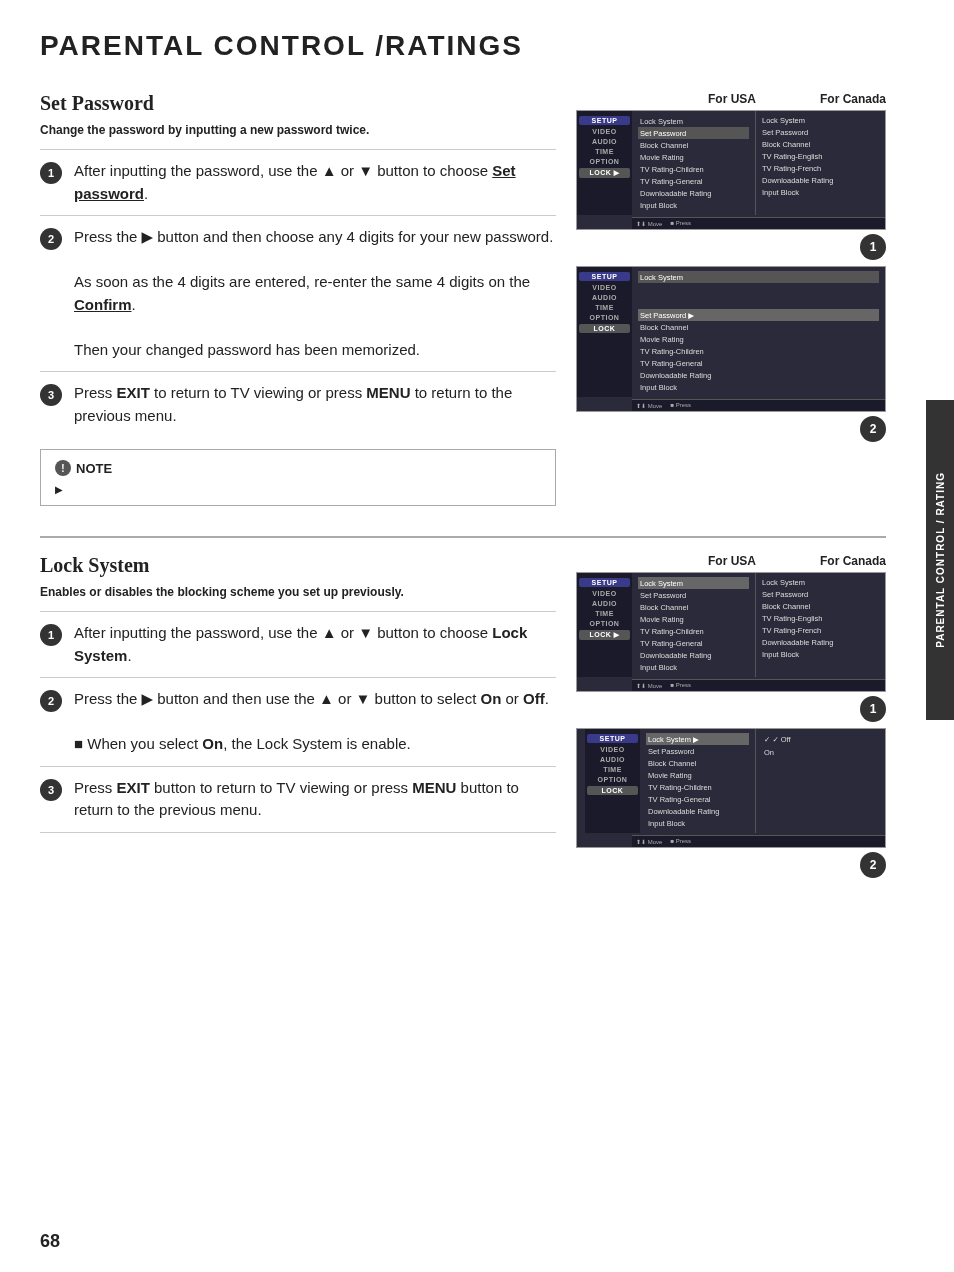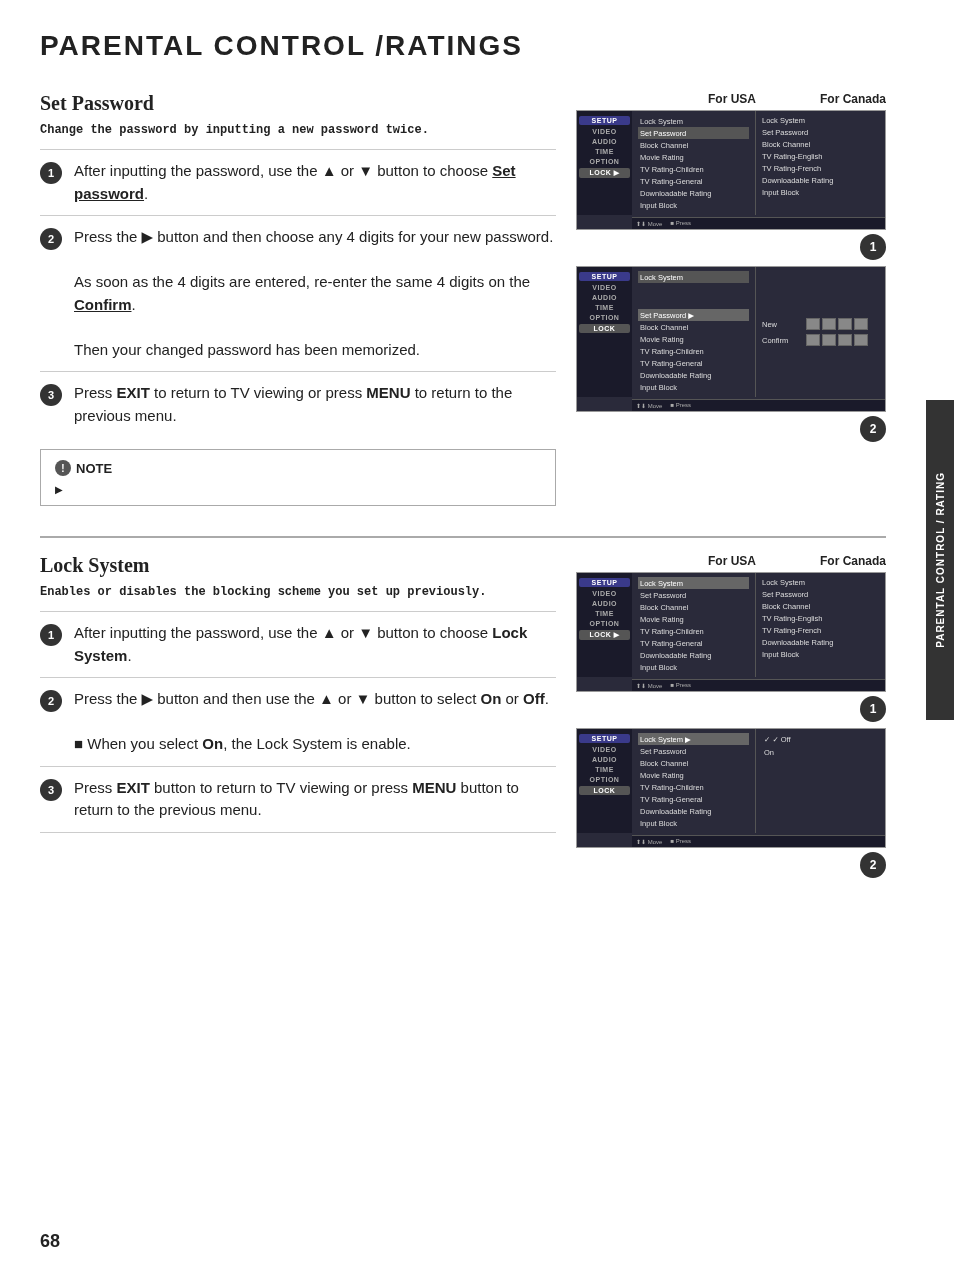--- a/index.html
+++ b/index.html
@@ -55,21 +55,20 @@
       font-size: 20px;
       font-weight: bold;
       margin-bottom: 8px;
       font-family: Georgia, serif;
     }
 
     .section-subtitle {
       font-size: 12px;
       font-weight: bold;
       margin-bottom: 12px;
-      font-family: Liberation Mono, monospace;
     }
 
     
     .section-wrapper {
       display: flex;
       gap: 20px;
       margin-bottom: 30px;
     }
 
     .left-col {
@@ -424,40 +423,20 @@
             <div class="tv-main-menu-item highlighted">Lock System</div>
             <div class="tv-main-menu-item highlighted" style="background:#666;margin-top:26px;">Set Password ▶</div>
             <div class="tv-main-menu-item">Block Channel</div>
             <div class="tv-main-menu-item">Movie Rating</div>
             <div class="tv-main-menu-item">TV Rating-Children</div>
             <div class="tv-main-menu-item">TV Rating-General</div>
             <div class="tv-main-menu-item">Downloadable Rating</div>
             <div class="tv-main-menu-item">Input Block</div>
           </div>
 
-          <div class="tv-canada-menu" style="border-left:1px solid #555;display:flex;flex-direction:column;gap:4px;justify-content:center;">
-            <div style="display:flex;align-items:center;gap:4px;">
-              <span class="password-label">New</span>
-              <div class="password-boxes">
-                <div class="password-box"></div>
-                <div class="password-box"></div>
-                <div class="password-box"></div>
-                <div class="password-box"></div>
-              </div>
-            </div>
-            <div style="display:flex;align-items:center;gap:4px;">
-              <span class="password-label">Confirm</span>
-              <div class="password-boxes">
-                <div class="password-box"></div>
-                <div class="password-box"></div>
-                <div class="password-box"></div>
-                <div class="password-box"></div>
-              </div>
-            </div>
-          </div>
           <div style="position:absolute;bottom:0;left:55px;right:0;background:#1a1a2a;padding:2px 4px;display:flex;gap:8px;border-top:1px solid #555;">
             <span style="font-size:6px;color:#aaa;">⬆⬇ Move</span>
             <span style="font-size:6px;color:#aaa;">■ Press</span>
           </div>
         </div>
         <div class="badge-row">
           <div class="step-badge-right">2</div>
         </div>
       </div>
     </div>
@@ -535,21 +514,21 @@
             <span style="font-size:6px;color:#aaa;">⬆⬇ Move</span>
             <span style="font-size:6px;color:#aaa;">■ Press</span>
           </div>
         </div>
         <div class="badge-row">
           <div class="step-badge-right">1</div>
         </div>
       </div>
 
       <div class="tv-screen-container">
-        <div class="tv-screen-row" style="padding-bottom:14px;">
+        <div class="tv-screen-row" style="padding-bottom:14px;padding-left:8px;">
           <div class="tv-sidebar">
             <div class="tv-sidebar-item" style="background:#3a3a8a;color:#fff;border-radius:2px;margin:1px 2px;">SETUP</div>
             <div class="tv-sidebar-item">VIDEO</div>
             <div class="tv-sidebar-item">AUDIO</div>
             <div class="tv-sidebar-item">TIME</div>
             <div class="tv-sidebar-item">OPTION</div>
             <div class="tv-sidebar-item" style="background:#555;color:#fff;border-radius:2px;margin:1px 2px;">LOCK</div>
           </div>
           <div class="tv-usa-menu">
             <div class="tv-main-menu-item highlighted" style="background:#666;">Lock System ▶</div>

